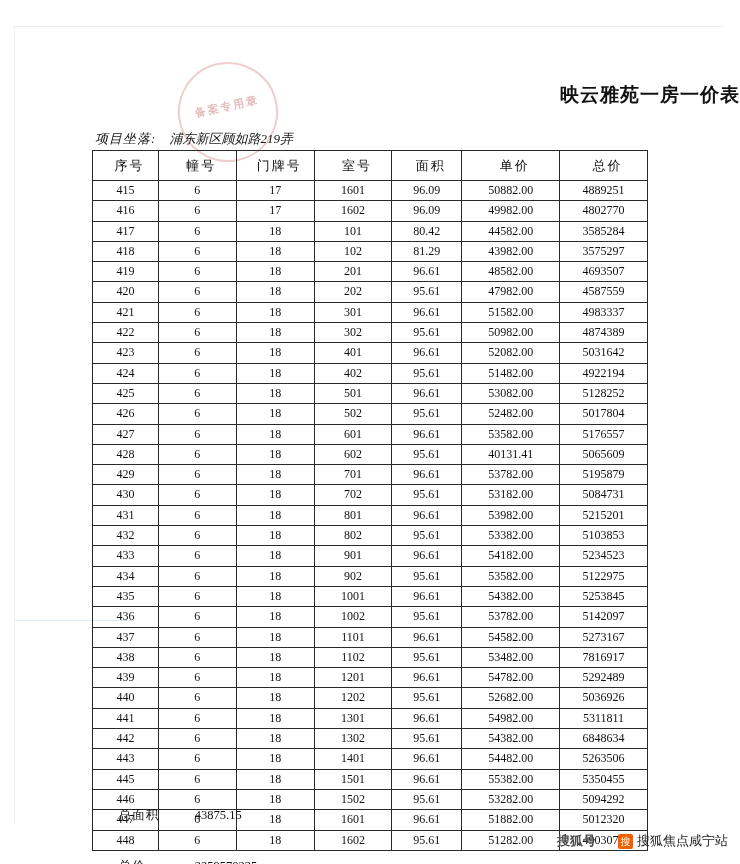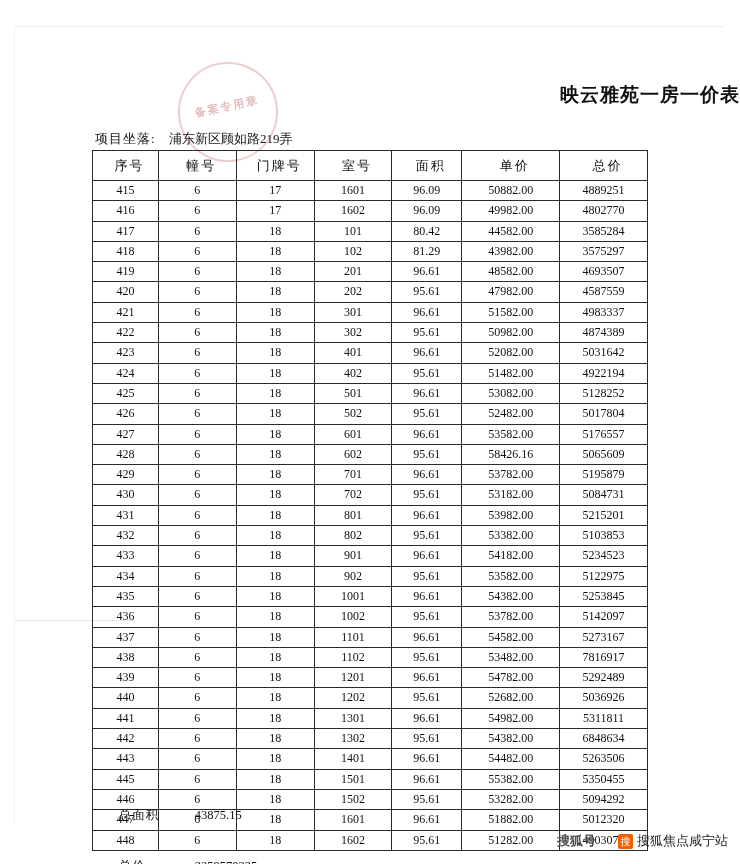--- a/index.html
+++ b/index.html
@@ -77,20 +77,21 @@
     margin-top: 36px;
     letter-spacing: 2px;
     font-weight: bold;
   }
   .subtitle {
     position: absolute;
     top: 130px;
     left: 95px;
     font-size: 13px;
     color: #151515;
+    font-style: italic;
   }
   .subtitle .label {
     letter-spacing: 1px;
   }
   .subtitle .value {
     margin-left: 10px;
   }
   table.price {
     position: absolute;
     top: 150px;
@@ -339,21 +340,21 @@
           <td>96.61</td>
           <td>53582.00</td>
           <td>5176557</td>
         </tr>
         <tr>
           <td>428</td>
           <td>6</td>
           <td>18</td>
           <td>602</td>
           <td>95.61</td>
-          <td>58426.16</td>
+          <td>40131.41</td>
           <td>5065609</td>
         </tr>
         <tr>
           <td>429</td>
           <td>6</td>
           <td>18</td>
           <td>701</td>
           <td>96.61</td>
           <td>53782.00</td>
           <td>5195879</td>

